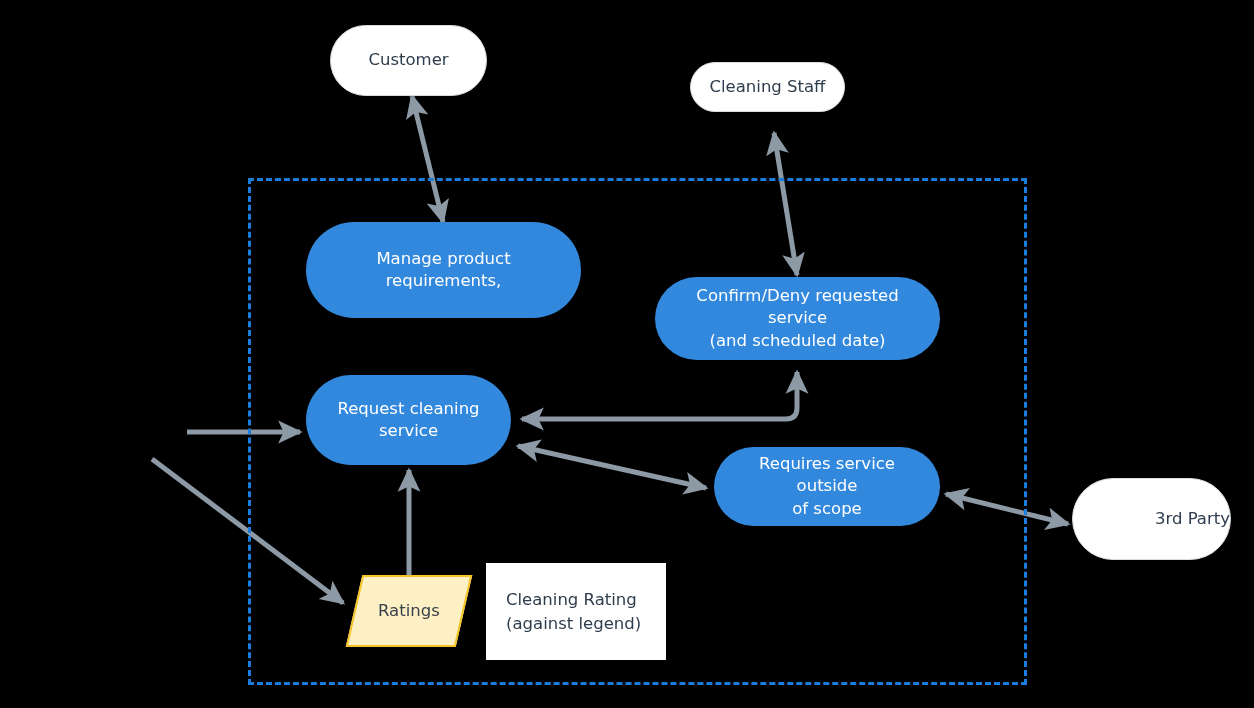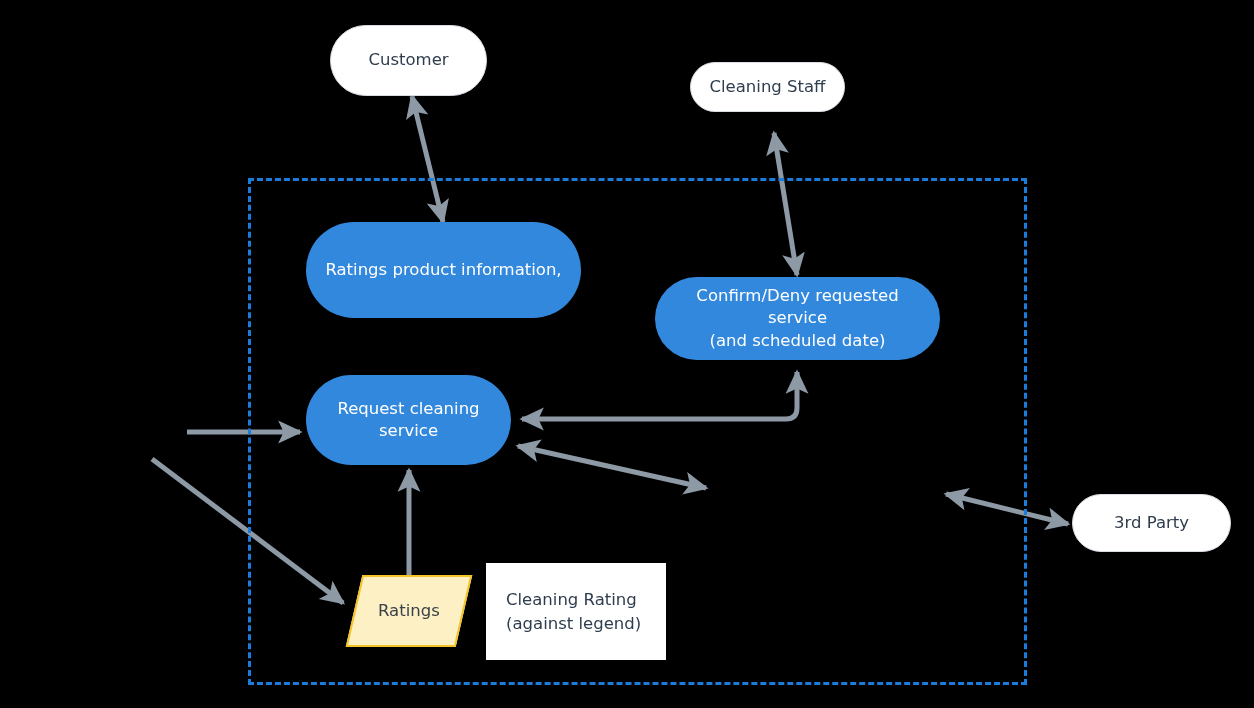--- a/index.html
+++ b/index.html
@@ -124,44 +124,50 @@
 
   <div class="node actor" style="left:330px; top:25px; width:157px; height:71px;">
     <span>Customer</span>
   </div>
 
   <div class="node actor" style="left:690px; top:62px; width:155px; height:50px;">
     <span>Cleaning Staff</span>
   </div>
 
 
-  <div class="node actor" style="left:1072px; top:494px; width:159px; height:58px;">
+  <div class="node actor" style="left:1072px; top:478px; width:159px; height:82px;justify-content:flex-end;">
     <span>3rd Party</span>
   </div>
 
   <div class="node usecase" style="left:306px; top:222px; width:275px; height:96px;">
     <div>
-      <div>Ratings product information,</div>
+      <div>Manage product requirements,</div>
     </div>
   </div>
 
   <div class="node usecase" style="left:655px; top:277px; width:285px; height:83px;">
     <div>
       <div>Confirm/Deny requested service</div>
       <div>(and scheduled date)</div>
     </div>
   </div>
 
   <div class="node usecase" style="left:306px; top:375px; width:205px; height:90px;">
     <div>
       <div>Request cleaning</div>
       <div>service</div>
     </div>
   </div>
 
+  <div class="node usecase" style="left:714px; top:447px; width:226px; height:79px;">
+    <div>
+      <div>Requires service outside</div>
+      <div>of scope</div>
+    </div>
+  </div>
 
   <div class="node parallelogram" style="left:354px; top:575px; width:110px; height:72px;">
     <span>Ratings</span>
   </div>
 
   <div class="node note" style="left:486px; top:563px; width:180px; height:97px;">
     <div>
       <div>Cleaning Rating</div>
       <div>(against legend)</div>
     </div>

